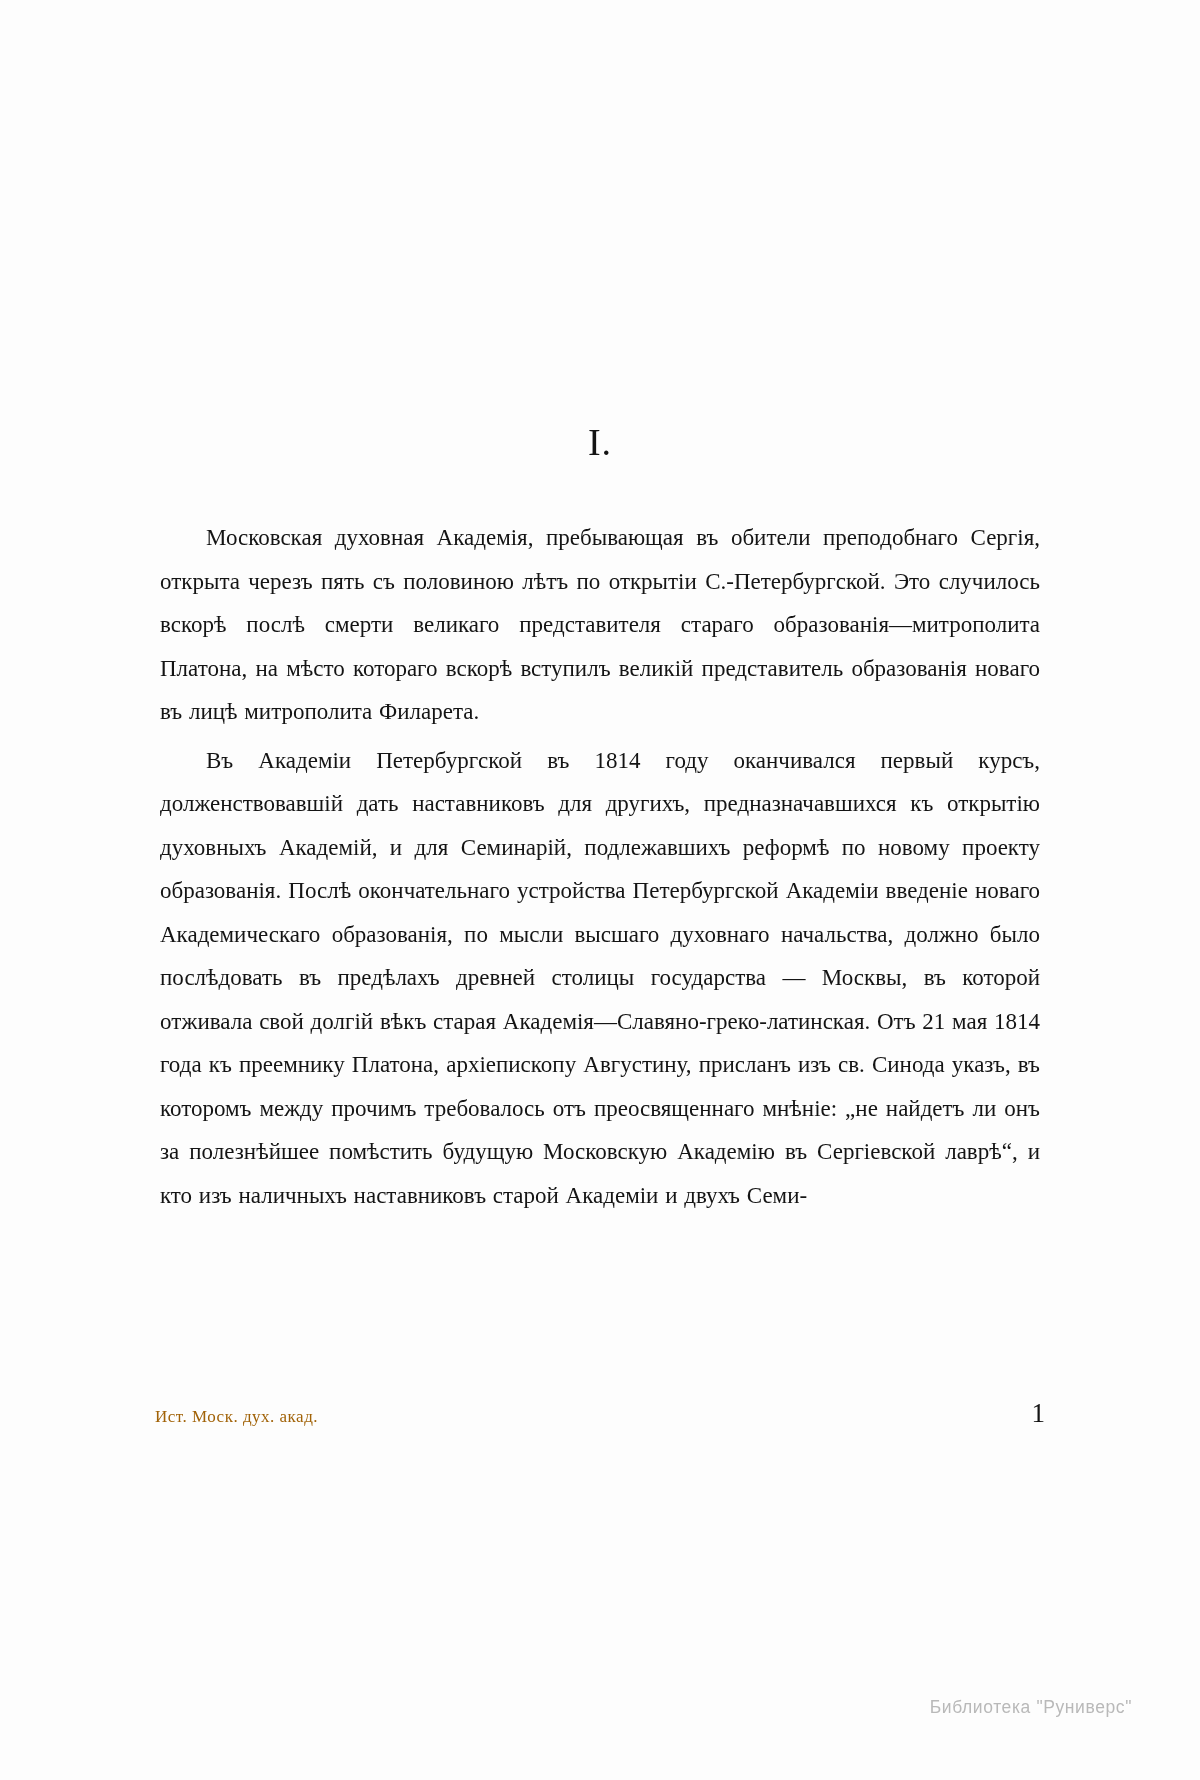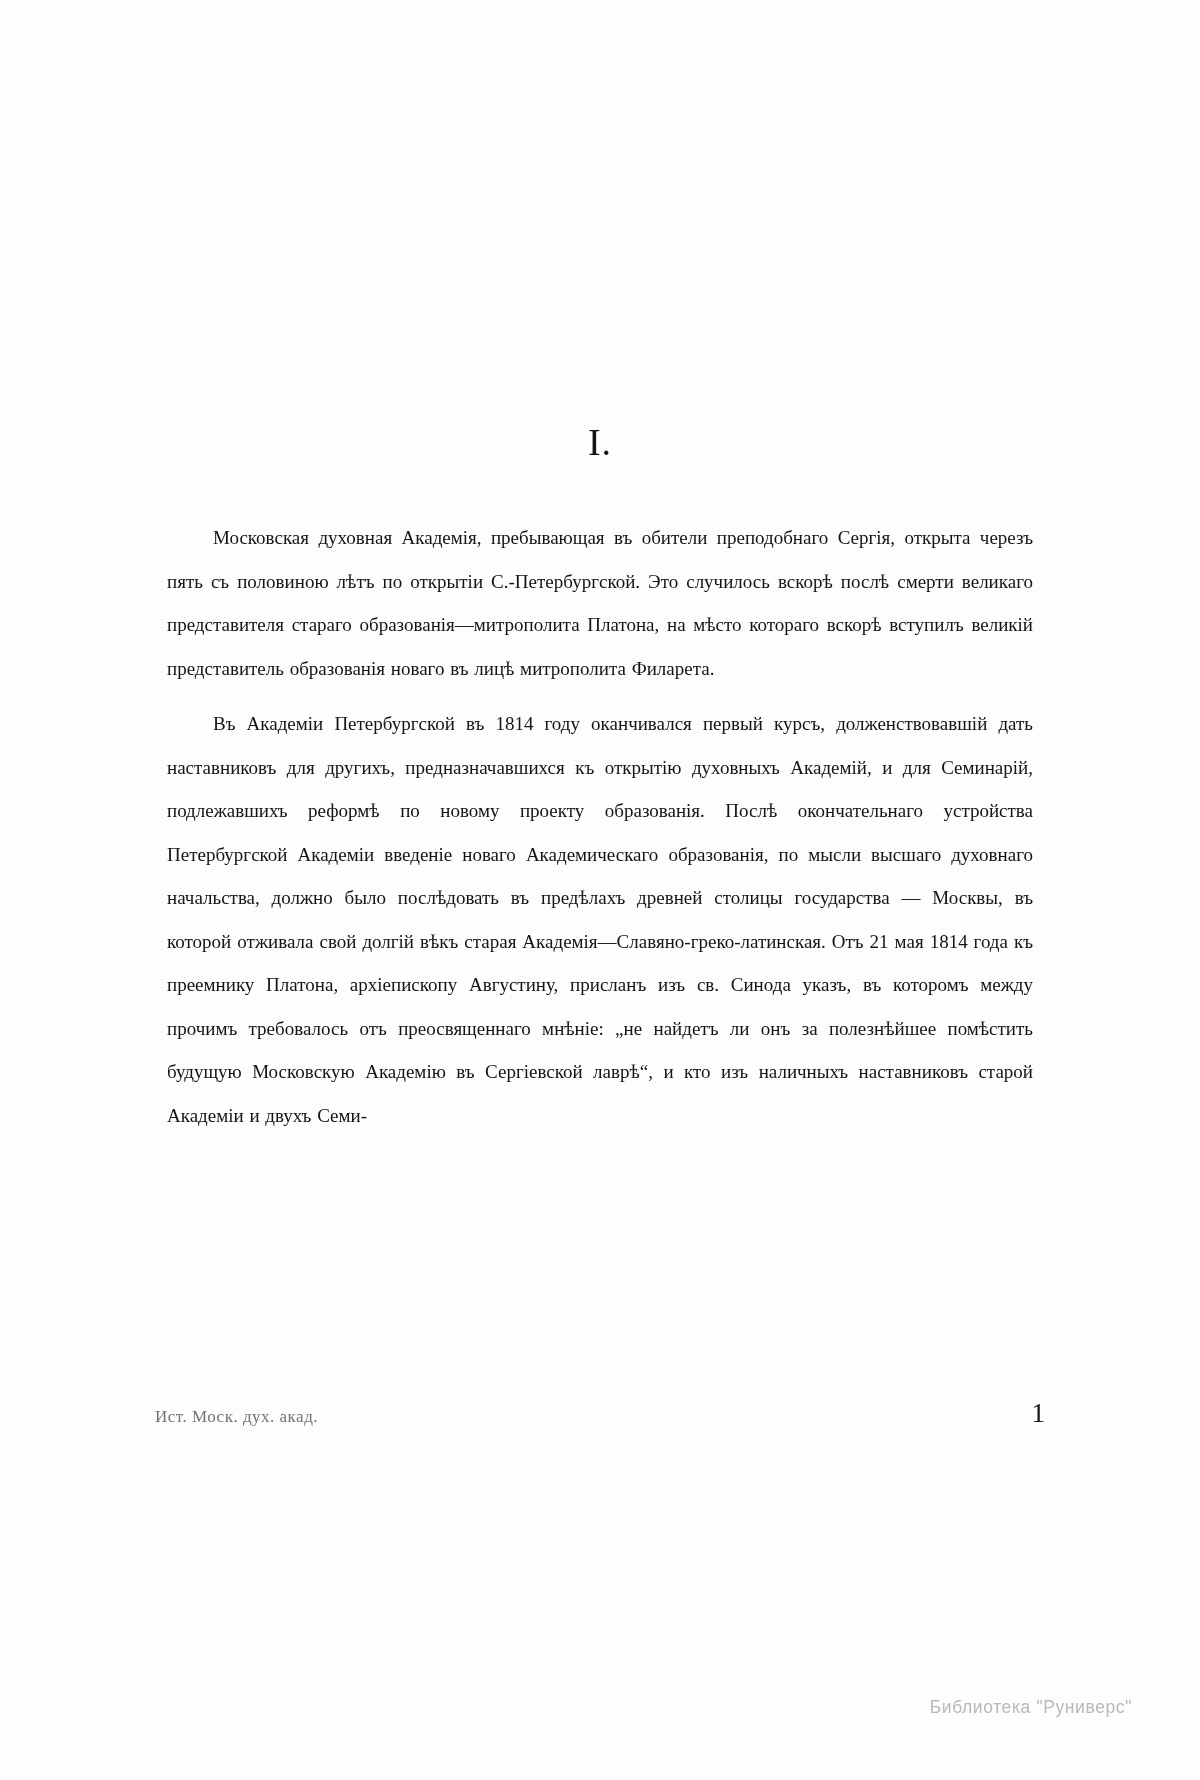--- a/index.html
+++ b/index.html
@@ -36,25 +36,25 @@
   }
   .chapter-title {
     text-align: center;
     font-size: 27px;
     font-weight: 700;
     letter-spacing: 3.5px;
     margin: 0 0 54px 0;
     font-family: "Liberation Serif", serif;
   }
   .para {
-    font-size: 19px;
+    font-size: 23px;
     line-height: 43.5px;
     text-align: justify;
     text-justify: inter-word;
-    margin: 12px;
+    margin: 5px;
     font-family: "Liberation Serif", serif;
     word-spacing: 1px;
   }
   .para + .para {
     margin-top: 0px;
   }
   .para-indent {
     display: inline-block;
     width: 46px;
   }
@@ -63,21 +63,21 @@
     left: 155px;
     right: 155px;
     top: 1398px;
     display: flex;
     align-items: baseline;
     justify-content: space-between;
   }
   .signature {
     font-size: 17px;
     letter-spacing: 0.5px;
-    color: #737373;
+    color: #a16207;
     font-family: "Liberation Serif", serif;
   }
   .page-number {
     font-size: 27px;
     color: #141414;
     font-family: "Liberation Serif", serif;
   }
   .watermark {
     position: absolute;
     right: 68px;

